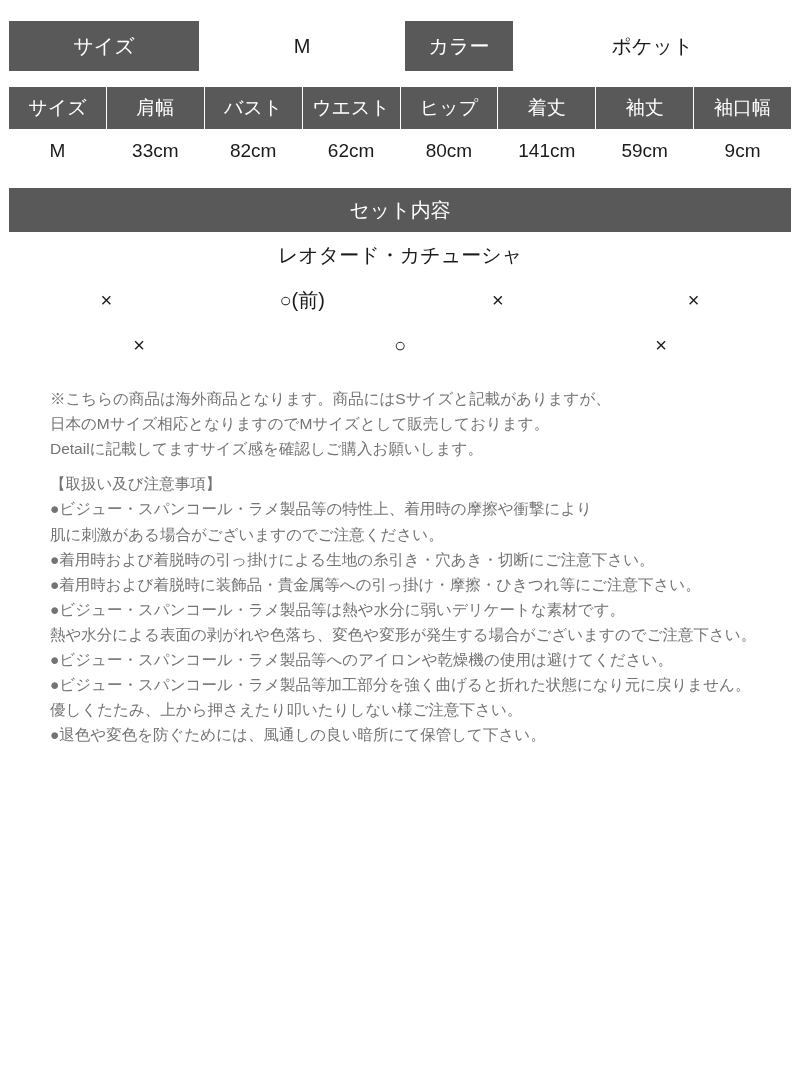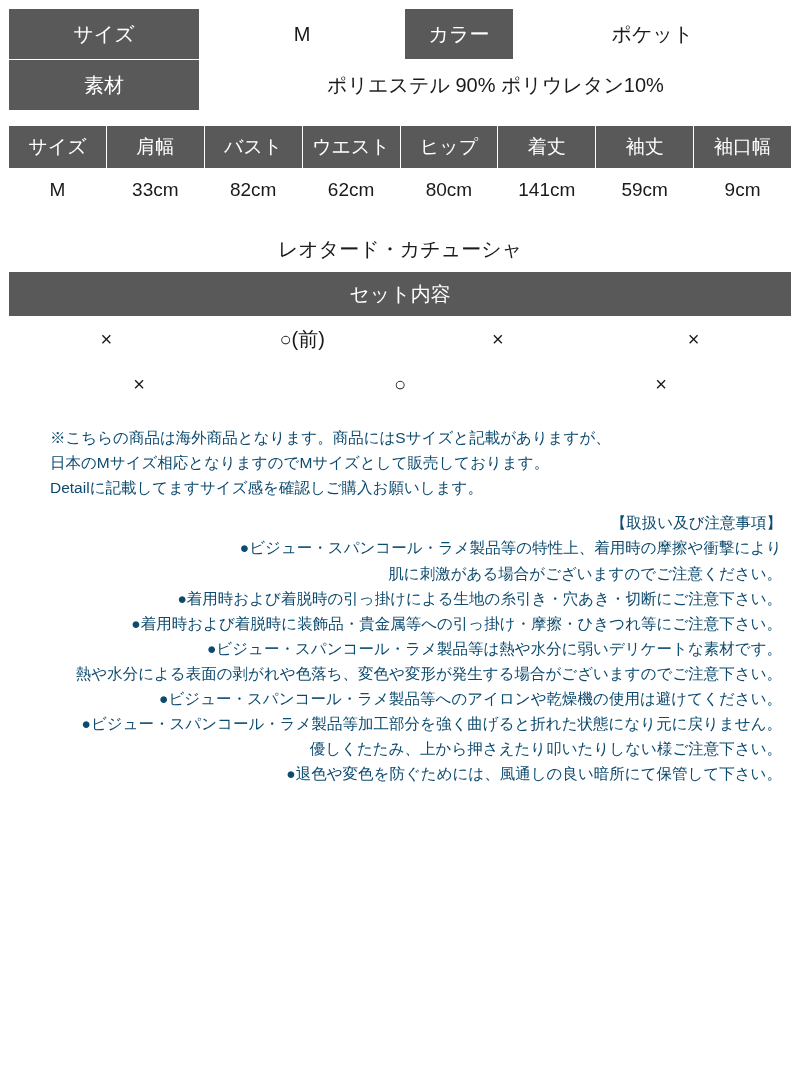--- a/index.html
+++ b/index.html
@@ -12,20 +12,21 @@
     height: 1067px;
     font-family: "Liberation Sans", sans-serif;
     color: #222222;
     position: relative;
     overflow: hidden;
   }
   .page {
     width: 800px;
     box-sizing: border-box;
     padding: 8px 8px 0 8px;
+    margin-top: 12px;
   }
   table {
     border-collapse: collapse;
     width: 784px;
     table-layout: fixed;
   }
   td, th {
     border: 1px solid #ffffff;
     text-align: center;
     vertical-align: middle;
@@ -45,47 +46,42 @@
   .tbl-basic td { height: 38px; }
   .tbl-size td { height: 30px; font-size: 19px; }
   .tbl-set td { height: 32px; }
   .spacer-14 { height: 14px; }
 
   .notes {
     margin: 18px 0 0 0;
     padding: 0 10px 0 42px;
     font-size: 15.5px;
     line-height: 1.62;
-    color: #0c4a6e;
+    color: #737373;
   }
   .notes p {
     margin: 0;
     white-space: pre-wrap;
   }
   .notes .block2 {
     margin-top: 10px;
-    text-align: right;
   }
 </style>
 </head>
 <body>
 
 <div class="page">
 
   <table class="tbl-basic">
     <tbody>
       <tr>
         <td class="hdr" style="width:186px">サイズ</td>
         <td class="val" style="width:200px">M</td>
         <td class="hdr" style="width:104px">カラー</td>
         <td class="val">ポケット</td>
-      </tr>
-      <tr>
-        <td class="hdr" style="width:186px">素材</td>
-        <td class="val" colspan="3">ポリエステル 90% ポリウレタン10%</td>
       </tr>
     </tbody>
   </table>
 
   <div class="spacer-14"></div>
 
   <table class="tbl-size">
     <tbody>
       <tr>
         <td class="hdr">サイズ</td>
@@ -108,24 +104,24 @@
         <td class="val">9cm</td>
       </tr>
     </tbody>
   </table>
 
   <div class="spacer-14"></div>
 
   <table class="tbl-set">
     <tbody>
       <tr>
-        <td class="val" colspan="12">レオタード・カチューシャ</td>
+        <td class="hdr" colspan="12">セット内容</td>
       </tr>
       <tr>
-        <td class="hdr" colspan="12">セット内容</td>
+        <td class="val" colspan="12">レオタード・カチューシャ</td>
       </tr>
       <tr>
         <td class="val" colspan="3">×</td>
         <td class="val" colspan="3">○(前)</td>
         <td class="val" colspan="3">×</td>
         <td class="val" colspan="3">×</td>
       </tr>
       <tr>
         <td class="val" colspan="4">×</td>
         <td class="val" colspan="4">○</td>

